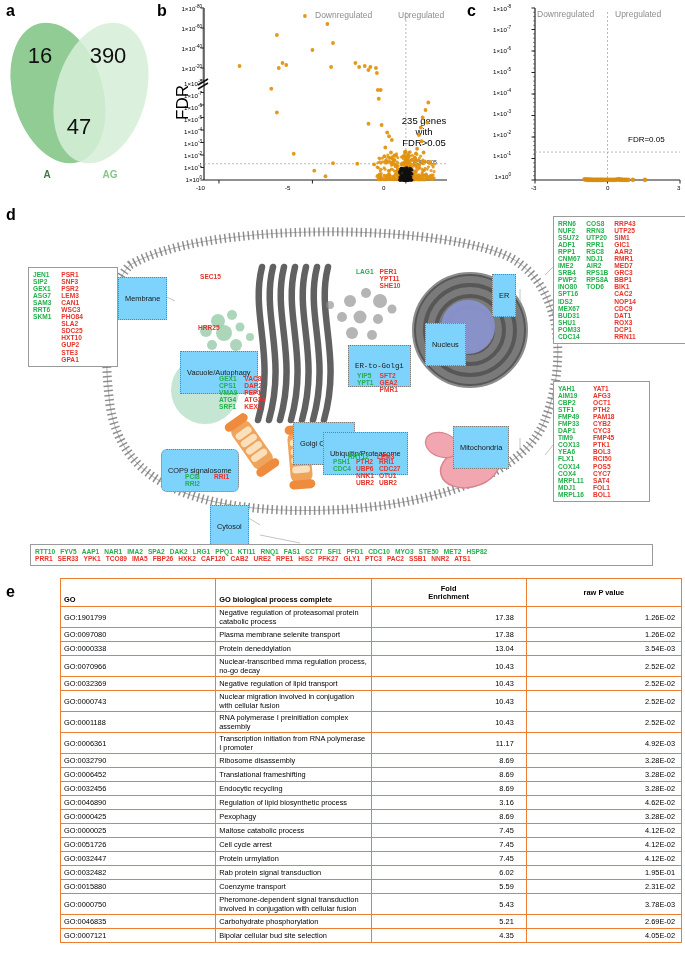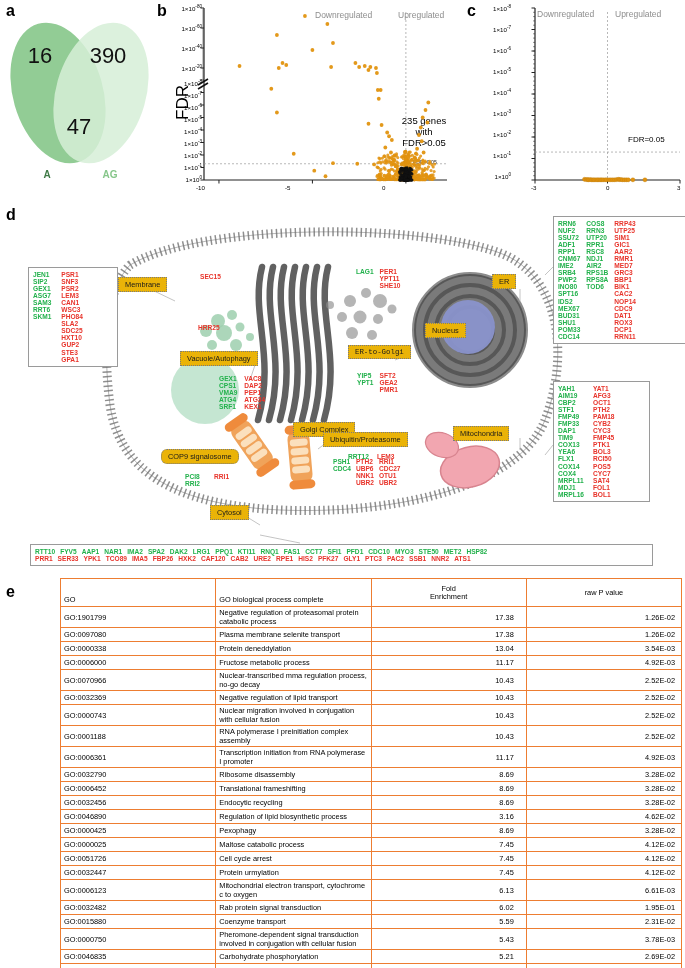--- a/index.html
+++ b/index.html
@@ -14,35 +14,35 @@
   .plot-wrap{position:absolute;}
   .axis-label-y{position:absolute;font-size:17px;transform:rotate(-90deg);transform-origin:left top;white-space:nowrap;}
   .ticklab{position:absolute;font-size:6.2px;text-align:right;white-space:nowrap;line-height:1;}
   .ticklab sup{font-size:4.6px;}
   .reg-lab{position:absolute;font-size:8.5px;color:#8d8d8d;white-space:nowrap;}
   .fdr-note{position:absolute;font-size:5.2px;color:#222;white-space:nowrap;}
   .genes-note{position:absolute;font-size:9.5px;text-align:center;line-height:1.18;white-space:nowrap;}
   .xticklab{position:absolute;font-size:6.2px;white-space:nowrap;}
   
   #panel-d{position:absolute;left:0;top:205px;width:685px;height:370px;}
-  .organelle-tag{position:absolute;background:#eab308;border:1px dotted #7a7a7a;font-size:7.4px;color:#1a1a1a;
-     padding:2px 6px;white-space:nowrap;text-align:center;}
+  .organelle-tag{position:absolute;background:#7dd3fc;border:1px dotted #7a7a7a;font-size:7.4px;color:#1a1a1a;
+     padding:16px 6px;white-space:nowrap;text-align:center;}
   .genebox{position:absolute;border:1px solid #9a9a9a;background:#fff;padding:3px 4px 3px 4px;}
   .gcols{display:flex;gap:6px;}
   .gcol{display:flex;flex-direction:column;line-height:1.07;}
   .g{font-size:6.6px;font-weight:bold;white-space:nowrap;letter-spacing:0px;}
   .gu{color:#e8342b;}  
   .gd{color:#22b14c;}  
   .freegenes{position:absolute;line-height:1.08;}
   
   #panel-e{position:absolute;left:0;top:578px;width:685px;}
   table.go{border-collapse:collapse;width:622px;margin-left:60px;table-layout:fixed;}
   table.go th,table.go td{border:1px solid #ED7D31;font-size:7.4px;padding:1px 3px;color:#000;
       font-family:"Liberation Sans",sans-serif;vertical-align:middle;}
-  table.go thead th{border-top:1px solid #ED7D31;border-bottom:1px solid #ED7D31;font-weight:normal;
+  table.go thead th{border-top:1px solid #ED7D31;border-bottom:1px solid #ED7D31;font-weight:bold;
       text-align:center;height:24px;line-height:1.05;}
   table.go thead th.lft{text-align:left;vertical-align:bottom;padding-bottom:2px;}
   table.go td.go-id{width:68px;}
   table.go td.num{text-align:right;width:66px;padding-right:12px;}
   table.go td.pv{text-align:right;width:62px;padding-right:6px;}
   table.go tbody tr{height:14px;}
 </style>
 </head>
 <body>
 
@@ -1476,26 +1476,20 @@
           <td class="num">17.38</td>
           <td class="pv">1.26E-02</td>
         </tr>
         <tr>
           <td class="go-id">GO:0000338</td>
           <td>Protein deneddylation</td>
           <td class="num">13.04</td>
           <td class="pv">3.54E-03</td>
         </tr>
         <tr>
-          <td class="go-id">GO:0006000</td>
-          <td>Fructose metabolic process</td>
-          <td class="num">11.17</td>
-          <td class="pv">4.92E-03</td>
-        </tr>
-        <tr>
           <td class="go-id">GO:0070966</td>
           <td>Nuclear-transcribed mma regulation process, no-go decay</td>
           <td class="num">10.43</td>
           <td class="pv">2.52E-02</td>
         </tr>
         <tr>
           <td class="go-id">GO:0032369</td>
           <td>Negative regulation of lipid transport</td>
           <td class="num">10.43</td>
           <td class="pv">2.52E-02</td>
@@ -1560,26 +1554,20 @@
           <td class="num">7.45</td>
           <td class="pv">4.12E-02</td>
         </tr>
         <tr>
           <td class="go-id">GO:0032447</td>
           <td>Protein urmylation</td>
           <td class="num">7.45</td>
           <td class="pv">4.12E-02</td>
         </tr>
         <tr>
-          <td class="go-id">GO:0006123</td>
-          <td>Mitochondrial electron transport, cytochrome c to oxygen</td>
-          <td class="num">6.13</td>
-          <td class="pv">6.61E-03</td>
-        </tr>
-        <tr>
           <td class="go-id">GO:0032482</td>
           <td>Rab protein signal transduction</td>
           <td class="num">6.02</td>
           <td class="pv">1.95E-01</td>
         </tr>
         <tr>
           <td class="go-id">GO:0015880</td>
           <td>Coenzyme transport</td>
           <td class="num">5.59</td>
           <td class="pv">2.31E-02</td>

